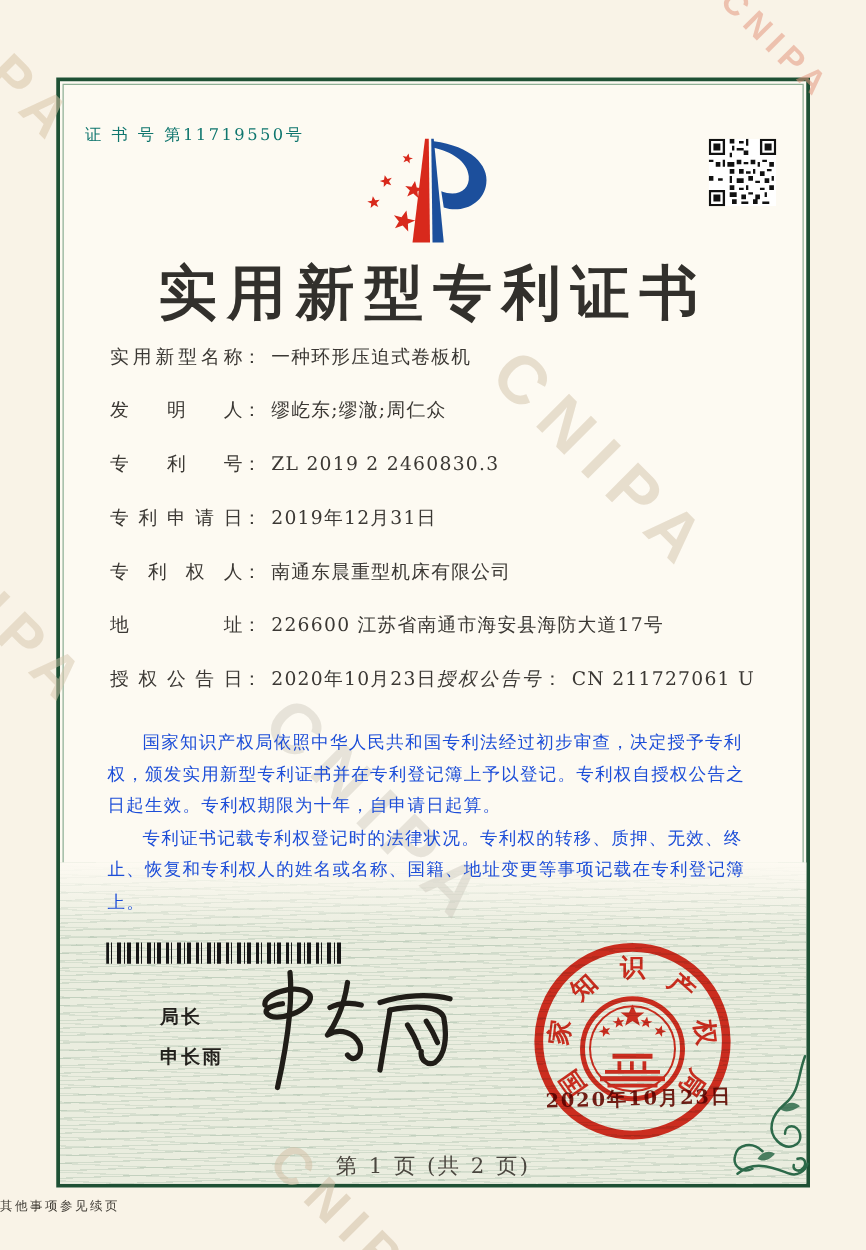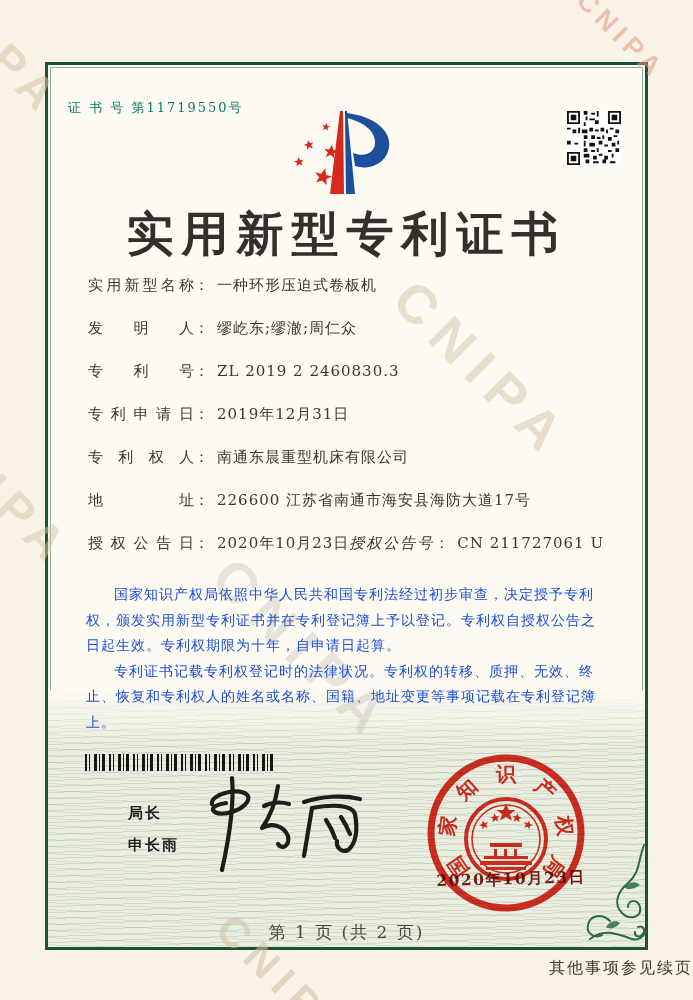--- a/index.html
+++ b/index.html
@@ -49,22 +49,22 @@
             font-size:15px;color:#23211d;margin-left:40px;}
   .director div{margin-bottom:13px;letter-spacing:2px;}
   .signature{position:absolute;z-index:4;left:192px;top:772px;}
   .seal{position:absolute;z-index:4;left:424px;top:751px;mix-blend-mode:multiply;opacity:.95;}
   .seal-date{position:absolute;z-index:5;left:428px;top:869px;width:166px;text-align:center;
              color:#7c2018;font-weight:600;font-size:15.5px;letter-spacing:1.5px;
              transform:rotate(-1.5deg);mix-blend-mode:multiply;}
   .ornament{position:absolute;z-index:3;left:580px;top:843px;}
   .page-num{position:absolute;z-index:3;left:0;right:0;top:921px;text-align:center;
             font-size:17px;letter-spacing:2px;color:#4a463f;}
-  .foot-note{position:absolute;z-index:3;left:0;right:0;top:958px;text-align:right;
-             font-size:16px;letter-spacing:2px;color:#3f3b34;}
+  .foot-note{position:absolute;z-index:3;left:0;right:0;top:958px;text-align:left;
+             font-size:10px;letter-spacing:2px;color:#3f3b34;}
 </style>
 </head>
 <body>
 
 <div class="page">
 
   <div class="wm wm1">CNIPA</div>
   <div class="wm wm2">CNIPA</div>
   <div class="wm wm3">CNIPA</div>
   <div class="wm wm4">CNIPA</div>

